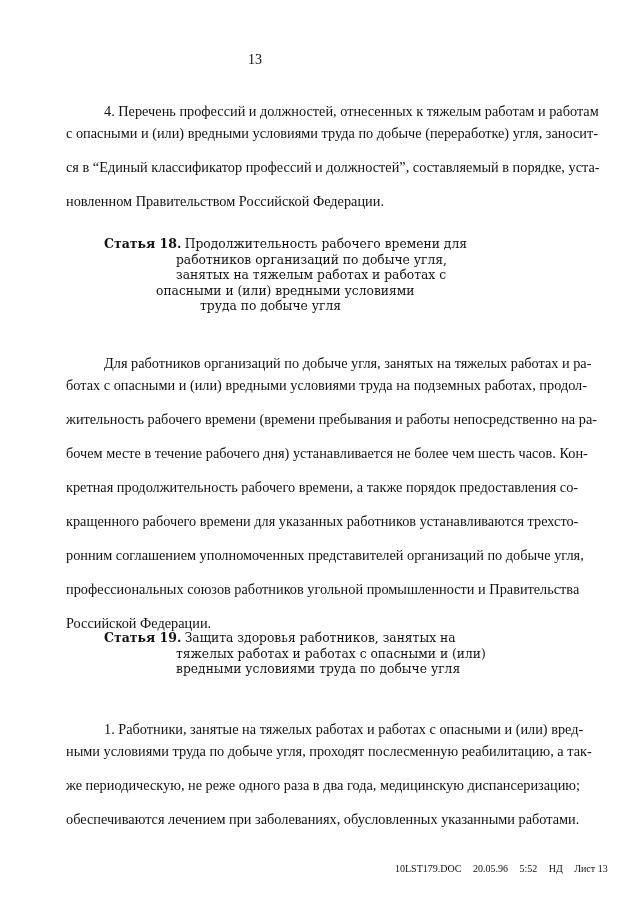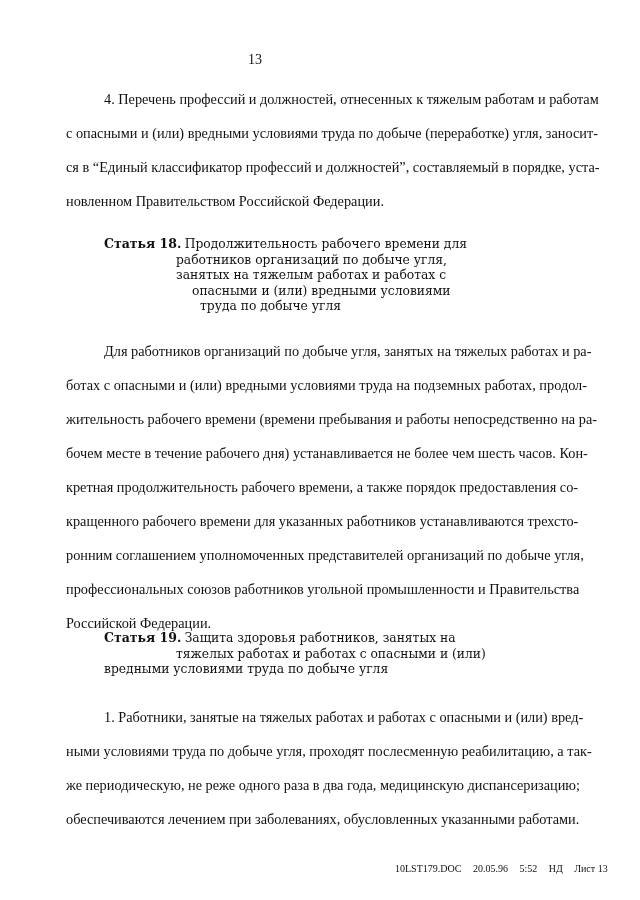--- a/index.html
+++ b/index.html
@@ -2,21 +2,21 @@
 <html><head>
 <meta charset="utf-8">
 <style>
   html, body { margin: 0; padding: 0; background: #ffffff; }
   body { width: 640px; height: 900px; position: relative; overflow: hidden;
          font-family: "Liberation Serif", serif; color: #111; }
   .page-num { position: absolute; top: 52px; left: 0; width: 510px; text-align: center;
               font-size: 14px; }
   .line { position: absolute; left: 66px; width: 508px; font-size: 14.3px; white-space: nowrap;
           text-align: justify; text-align-last: justify; line-height: 18px; }
-  .line.indent { left: 104px; width: 470px; }
+  .line.indent { left: 104px; width: 470px; margin-top: 12px; }
   .line.last { text-align-last: left; }
   .heading { position: absolute; left: 104px; font-size: 13.3px; line-height: 15.5px; }
   .heading .prefix { font-family: "DejaVu Serif", serif; font-size: 12.5px; font-weight: bold; }
   .heading .title-line { font-family: "DejaVu Serif", serif; font-weight: normal; font-size: 12.3px;
                          display: block; white-space: nowrap; }
   .heading .title-line.first { display: inline; }
   .footer { position: absolute; top: 863px; left: 395px; font-size: 10px; white-space: nowrap; }
   .footer span { margin-right: 9px; }
 </style>
 </head>
@@ -28,39 +28,39 @@
   <div class="line indent" style="top:90px">4. Перечень профессий и должностей, отнесенных к тяжелым работам и работам</div>
   <div class="line" style="top:124px">с опасными и (или) вредными условиями труда по добыче (переработке) угля, заносит-</div>
   <div class="line" style="top:158px">ся в “Единый классификатор профессий и должностей”, составляемый в порядке, уста-</div>
   <div class="line last" style="top:192px">новленном Правительством Российской Федерации.</div>
 
   <div class="heading" style="top:236px">
     <span class="prefix">Статья 18.</span>
     <span class="title-line first">Продолжительность рабочего времени для</span>
     <span class="title-line" style="margin-left:72px">работников организаций по добыче угля,</span>
     <span class="title-line" style="margin-left:72px">занятых на тяжелым работах и работах с</span>
-    <span class="title-line" style="margin-left:88px">опасными и (или) вредными условиями</span>
+    <span class="title-line" style="margin-left:52px">опасными и (или) вредными условиями</span>
     <span class="title-line" style="margin-left:96px">труда по добыче угля</span>
   </div>
 
   <div class="line indent" style="top:342px">Для работников организаций по добыче угля, занятых на тяжелых работах и ра-</div>
   <div class="line" style="top:376px">ботах с опасными и (или) вредными условиями труда на подземных работах, продол-</div>
   <div class="line" style="top:410px">жительность рабочего времени (времени пребывания и работы непосредственно на ра-</div>
   <div class="line" style="top:444px">бочем месте в течение рабочего дня) устанавливается не более чем шесть часов. Кон-</div>
   <div class="line" style="top:478px">кретная продолжительность рабочего времени, а также порядок предоставления со-</div>
   <div class="line" style="top:512px">кращенного рабочего времени для указанных работников устанавливаются трехсто-</div>
   <div class="line" style="top:546px">ронним соглашением уполномоченных представителей организаций по добыче угля,</div>
   <div class="line" style="top:580px">профессиональных союзов работников угольной промышленности и Правительства</div>
   <div class="line last" style="top:614px">Российской Федерации.</div>
 
   <div class="heading" style="top:630px">
     <span class="prefix">Статья 19.</span>
     <span class="title-line first">Защита здоровья работников, занятых на</span>
     <span class="title-line" style="margin-left:72px">тяжелых работах и работах с опасными и (или)</span>
-    <span class="title-line" style="">вредными условиями труда по добыче угля</span>
+    <span class="title-line" style="margin-left:72px">вредными условиями труда по добыче угля</span>
   </div>
 
   <div class="line indent" style="top:708px">1. Работники, занятые на тяжелых работах и работах с опасными и (или) вред-</div>
   <div class="line" style="top:742px">ными условиями труда по добыче угля, проходят послесменную реабилитацию, а так-</div>
   <div class="line" style="top:776px">же периодическую, не реже одного раза в два года, медицинскую диспансеризацию;</div>
   <div class="line last" style="top:810px">обеспечиваются лечением при заболеваниях, обусловленных указанными работами.</div>
 
   <div class="footer">
     <span>10LST179.DOC</span>
     <span>20.05.96</span>

